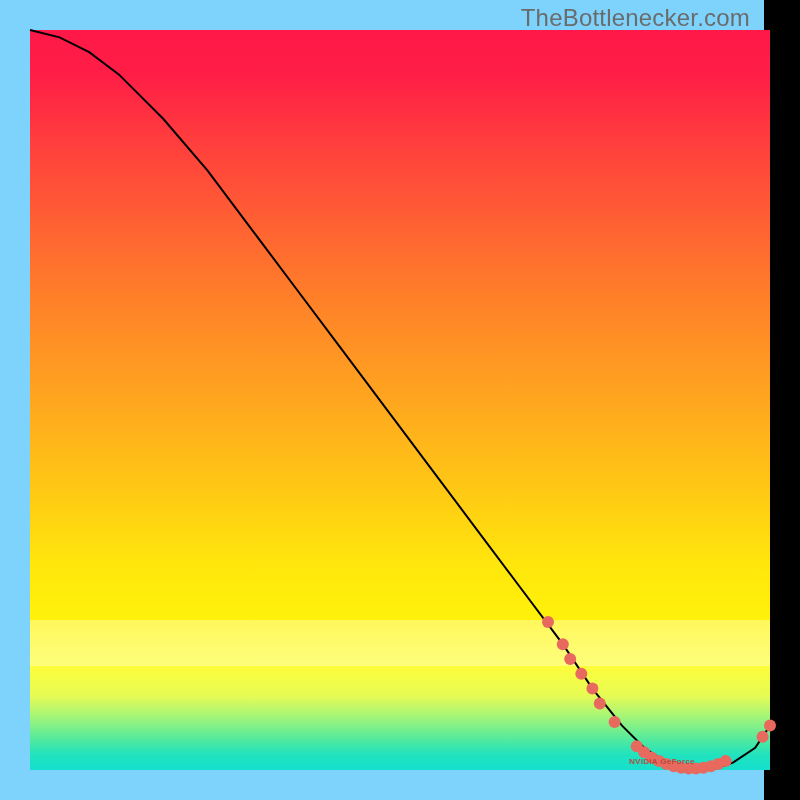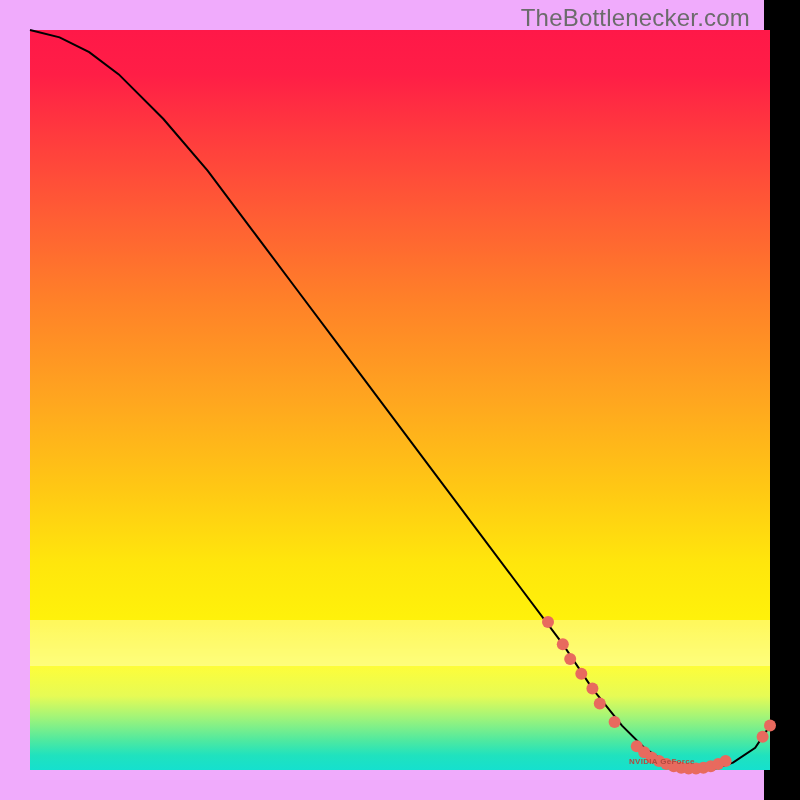--- a/index.html
+++ b/index.html
@@ -8,21 +8,21 @@
     width: 800px;
     height: 800px;
     background: #000;
     overflow: hidden;
     font-family: Arial, Helvetica, sans-serif;
   }
   .frame {
     position: relative;
     width: 764px;
     height: 800px;
-    background: #f0abfc;
+    background: #7dd3fc;
   }
   .watermark {
     position: absolute;
     top: 4px;
     right: 14px;
     color: #6b6b6b;
     font-size: 24px;
     font-weight: 400;
     letter-spacing: 0.2px;
   }

